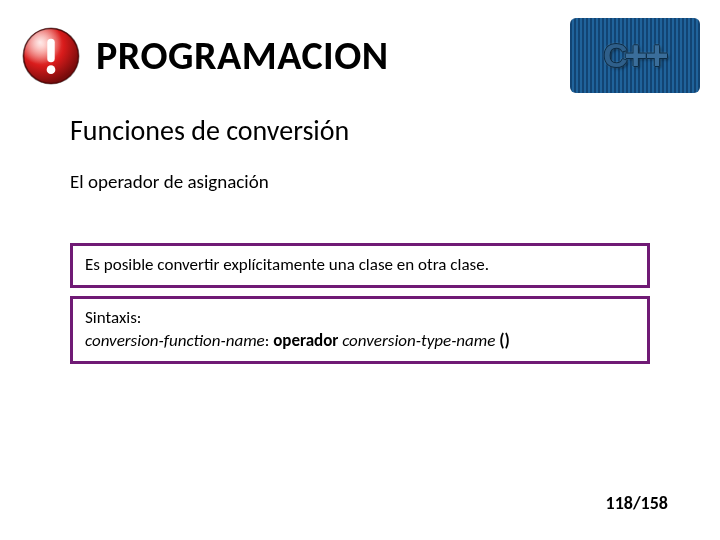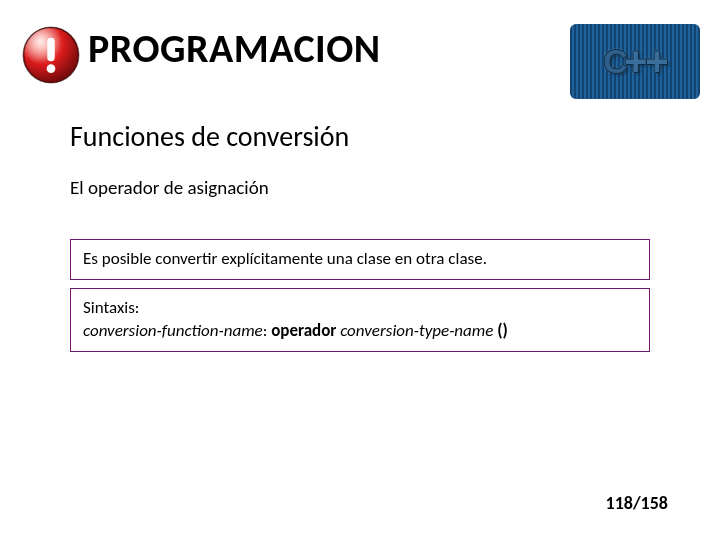--- a/index.html
+++ b/index.html
@@ -7,22 +7,23 @@
     width: 720px;
     height: 540px;
     background: #ffffff;
     font-family: Calibri, "Segoe UI", Arial, sans-serif;
     color: #000;
     position: relative;
     overflow: hidden;
   }
   .header {
     display: flex;
-    padding: 24px 20px 10px 20px;
-    gap: 0;
+    align-items: center;
+    padding: 18px 20px 10px 20px;
+    gap: 8px;
   }
   .warn-icon svg { display: block; }
   .title {
     font-size: 40px;
     font-weight: 700;
     letter-spacing: 0.5px;
     margin-left: 6px;
     flex: 1;
   }
   .cpp-logo {
@@ -65,24 +66,24 @@
     padding: 10px 70px 0 70px;
   }
   .subtitle {
     font-size: 28px;
     font-weight: 400;
     margin-bottom: 22px;
   }
   .subsubtitle {
     font-size: 19px;
     font-weight: 400;
-    margin-bottom: 40px;
+    margin-bottom: 50px;
   }
   .box {
-    border: 1px solid #701a75;
+    border: 3px solid #701a75;
     background: #fff;
     padding: 8px 12px;
     margin: 0 0 8px 0;
     font-size: 17px;
     line-height: 1.35;
   }
   .syntax-label { display: block; }
   .italic { font-style: italic; text-align: center; }
   .bold { font-weight: 700; }
   .pager {

